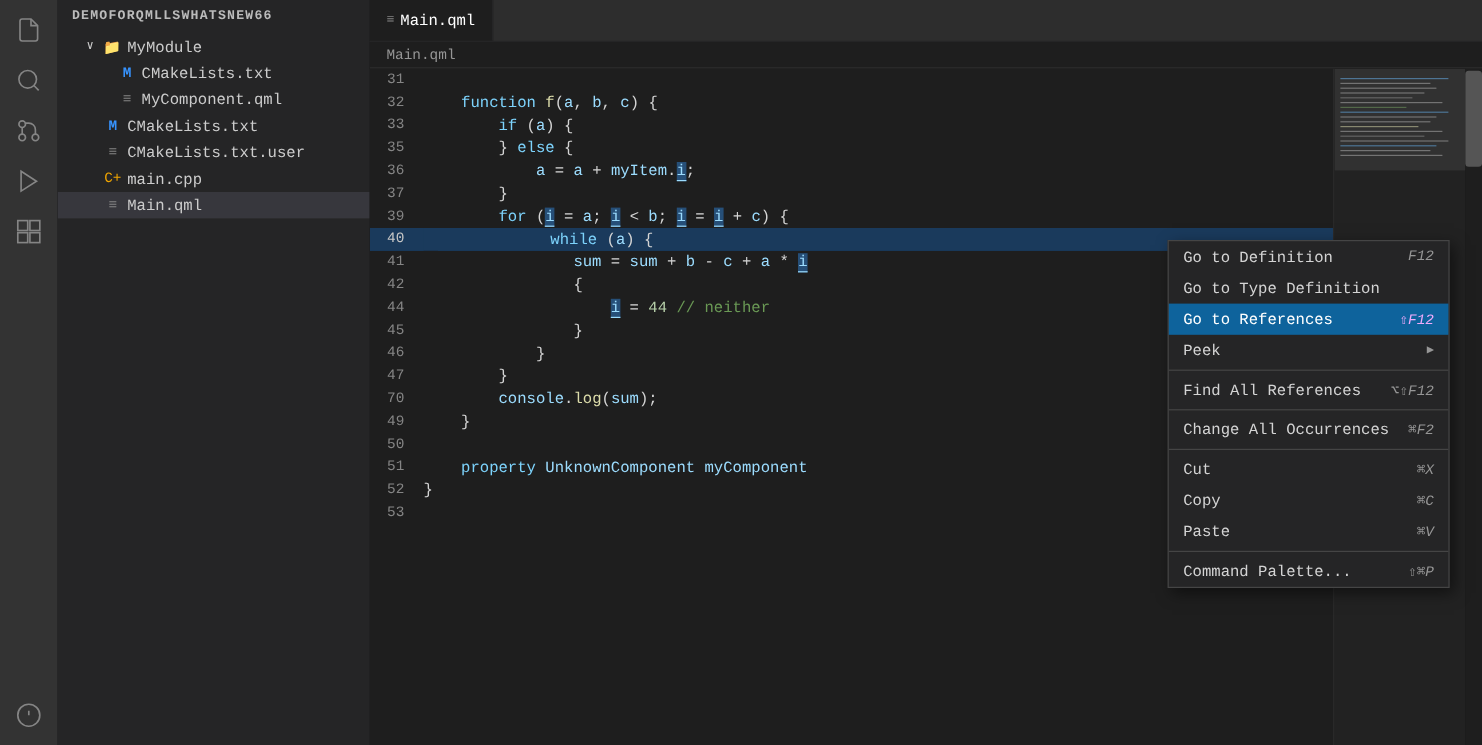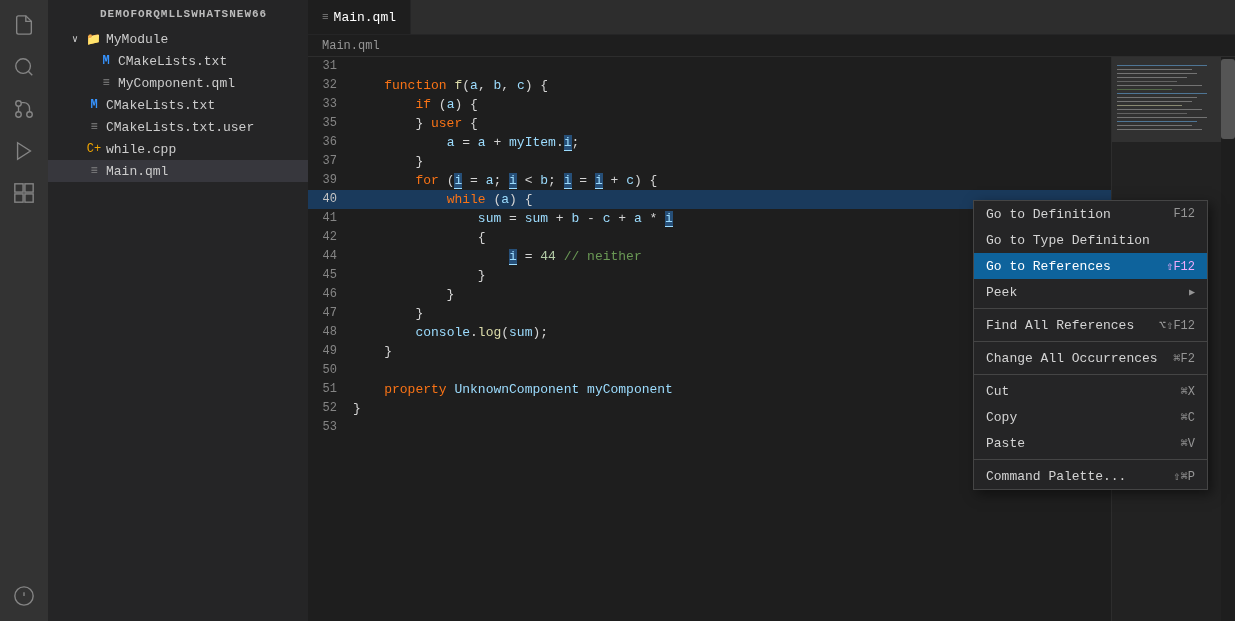--- a/index.html
+++ b/index.html
@@ -49,21 +49,20 @@
       overflow-y: auto;
       font-size: 13px;
     }
     .sidebar-header {
       padding: 8px 12px;
       font-size: 11px;
       font-weight: 700;
       letter-spacing: 1px;
       color: #bbbbbb;
       text-transform: uppercase;
-      margin-left: 40px;
     }
     .tree-item {
       display: flex;
       align-items: center;
       padding: 2px 0 2px 12px;
       cursor: pointer;
       height: 22px;
       color: #cccccc;
     }
     .tree-item.selected { background: #37373d; }
@@ -172,21 +171,21 @@
     }
     .code-line.current-line .line-number { color: #c6c6c6; }
     .line-content {
       flex: 1;
       white-space: pre;
       padding-right: 20px;
       line-height: 19px;
     }
 
     
-    .kw { color: #f97316; }
+    .kw { color: #7dd3fc; }
     .fn { color: #dcdcaa; }
     .var { color: #9cdcfe; }
     .num { color: #b5cea8; }
     .cm { color: #6a9955; }
     .hl-var { color: #9cdcfe; background: #264f78; border-bottom: 1px solid #9cdcfe; }
 
     
     .scrollbar-track {
       width: 14px;
       background: #1e1e1e;
@@ -213,20 +212,21 @@
       padding: 5px 12px;
       cursor: pointer;
       height: 26px;
     }
     .menu-item.active { background: #0e639c; color: #ffffff; }
     .menu-item-label { flex: 1; }
     .menu-item-shortcut {
       color: #969696;
       font-size: 12px;
       margin-left: 10px;
+      font-style: italic;
     }
     .menu-item.active .menu-item-shortcut { color: #f0abfc; }
     .menu-separator {
       height: 1px;
       background: #454545;
       margin: 3px 0;
     }
     .menu-item-arrow {
       font-size: 10px;
       color: #969696;
@@ -306,21 +306,21 @@
       <span>CMakeLists.txt</span>
     </div>
     <div class="tree-item indent-1">
       <span class="chevron"> </span>
       <span class="icon file-qml">≡</span>
       <span>CMakeLists.txt.user</span>
     </div>
     <div class="tree-item indent-1">
       <span class="chevron"> </span>
       <span class="icon file-cpp">C+</span>
-      <span>while.cpp</span>
+      <span>main.cpp</span>
     </div>
     <div class="tree-item indent-1 selected">
       <span class="chevron"> </span>
       <span class="icon file-qml">≡</span>
       <span>Main.qml</span>
     </div>
   </div>
 
   <div class="editor-area">
 
@@ -349,40 +349,40 @@
         </div>
 
         <div class="code-line">
           <span class="line-number">33</span>
           <span class="line-content">        <span class="kw">if</span> (<span class="var">a</span>) {</span>
         </div>
 
 
         <div class="code-line">
           <span class="line-number">35</span>
-          <span class="line-content">        } <span class="kw">user</span> {</span>
+          <span class="line-content">        } <span class="kw">else</span> {</span>
         </div>
 
         <div class="code-line">
           <span class="line-number">36</span>
           <span class="line-content">            <span class="var">a</span> = <span class="var">a</span> + <span class="var">myItem</span>.<span class="hl-var">i</span>;</span>
         </div>
 
         <div class="code-line">
           <span class="line-number">37</span>
           <span class="line-content">        }</span>
         </div>
 
 
         <div class="code-line">
           <span class="line-number">39</span>
           <span class="line-content">        <span class="kw">for</span> (<span class="hl-var">i</span> = <span class="var">a</span>; <span class="hl-var">i</span> &lt; <span class="var">b</span>; <span class="hl-var">i</span> = <span class="hl-var">i</span> + <span class="var">c</span>) {</span>
         </div>
 
-        <div class="code-line current-line" style="background:#1a3a5c;">
+        <div class="code-line current-line" style="background:#1a3a5c;gap:12px;">
           <span class="line-number" style="color:#c6c6c6;background:#1a3a5c;">40</span>
           <span class="line-content" style="background:#1a3a5c;">            <span class="kw">while</span> (<span class="var">a</span>) {</span>
         </div>
 
         <div class="code-line">
           <span class="line-number">41</span>
           <span class="line-content">                <span class="var">sum</span> = <span class="var">sum</span> + <span class="var">b</span> - <span class="var">c</span> + <span class="var">a</span> * <span class="hl-var">i</span></span>
         </div>
 
         <div class="code-line">
@@ -405,21 +405,21 @@
           <span class="line-number">46</span>
           <span class="line-content">            }</span>
         </div>
 
         <div class="code-line">
           <span class="line-number">47</span>
           <span class="line-content">        }</span>
         </div>
 
         <div class="code-line">
-          <span class="line-number">48</span>
+          <span class="line-number">70</span>
           <span class="line-content">        <span class="var">console</span>.<span class="fn">log</span>(<span class="var">sum</span>);</span>
         </div>
 
         <div class="code-line">
           <span class="line-number">49</span>
           <span class="line-content">    }</span>
         </div>
 
         <div class="code-line">
           <span class="line-number">50</span>

